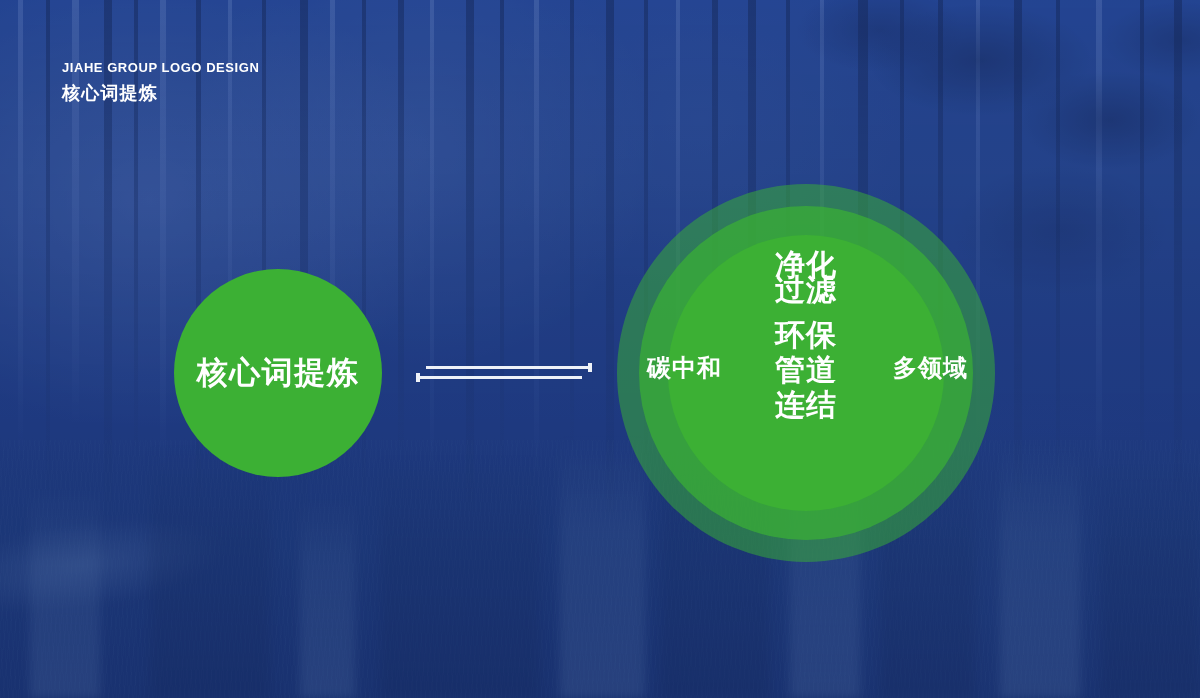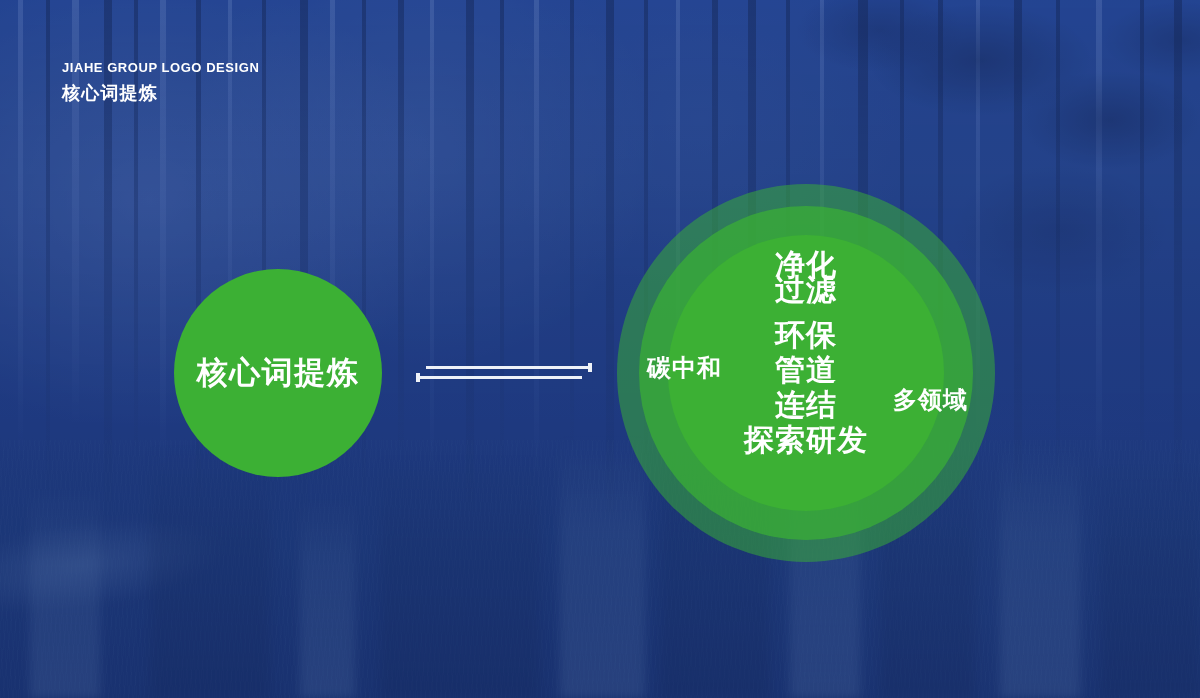--- a/index.html
+++ b/index.html
@@ -240,21 +240,21 @@
   
   .kw-r0 { top: 66px; }
   .kw-r1 { top: 91px; }
   .kw-r2 { top: 136px; }
   .kw-r3 { top: 171px; }
   .kw-r4 { top: 206px; text-align: center; }
   .kw-r5 { top: 241px; }
   .kw-r6 { top: 276px; }
 
   .kw-left  { left: 30px;  top: 172px; }
-  .kw-right { right: 27px; top: 172px; margin-top: 32px; }
+  .kw-right { right: 27px; top: 172px; }
 </style>
 </head>
 <body>
 
 <div id="slide">
 
   <div class="bg-layer bg-base"></div>
   <div class="bg-layer bg-mist"></div>
 
   <div class="bg-layer">
@@ -335,20 +335,19 @@
     <div class="ring ring-outer"></div>
     <div class="ring ring-middle"></div>
     <div class="ring ring-inner"></div>
 
     <div class="keywords">
       <span class="kw kw-center kw-r0">净化</span>
       <span class="kw kw-center kw-r1">过滤</span>
       <span class="kw kw-center kw-r2">环保</span>
       <span class="kw kw-center kw-r3">管道</span>
       <span class="kw kw-center kw-r4">连结</span>
-      <span class="kw kw-center kw-r5">探索研发</span>
 
       <span class="kw kw-side kw-left">碳中和</span>
       <span class="kw kw-side kw-right">多领域</span>
     </div>
   </div>
 
 </div>
 
 </body></html>

